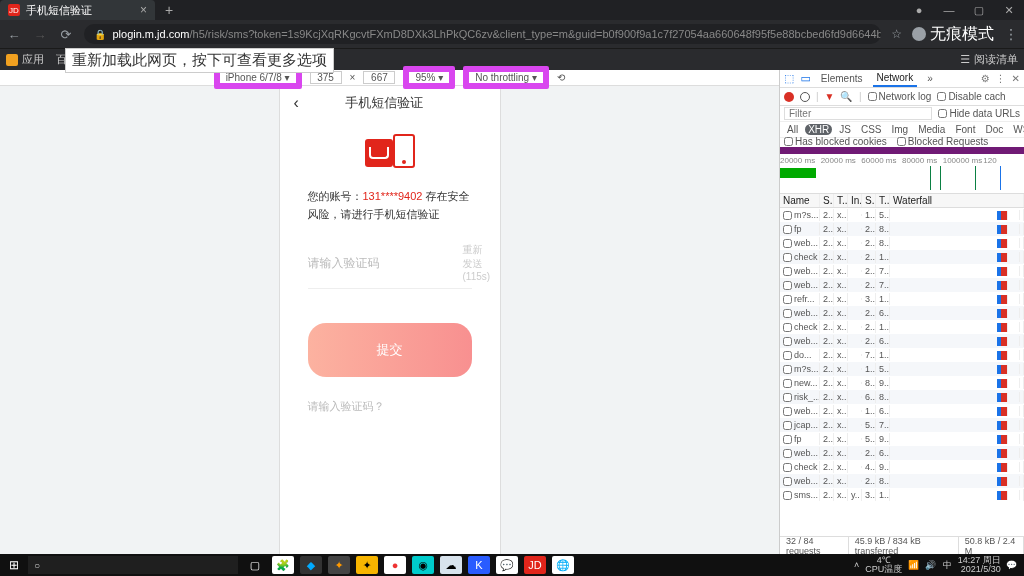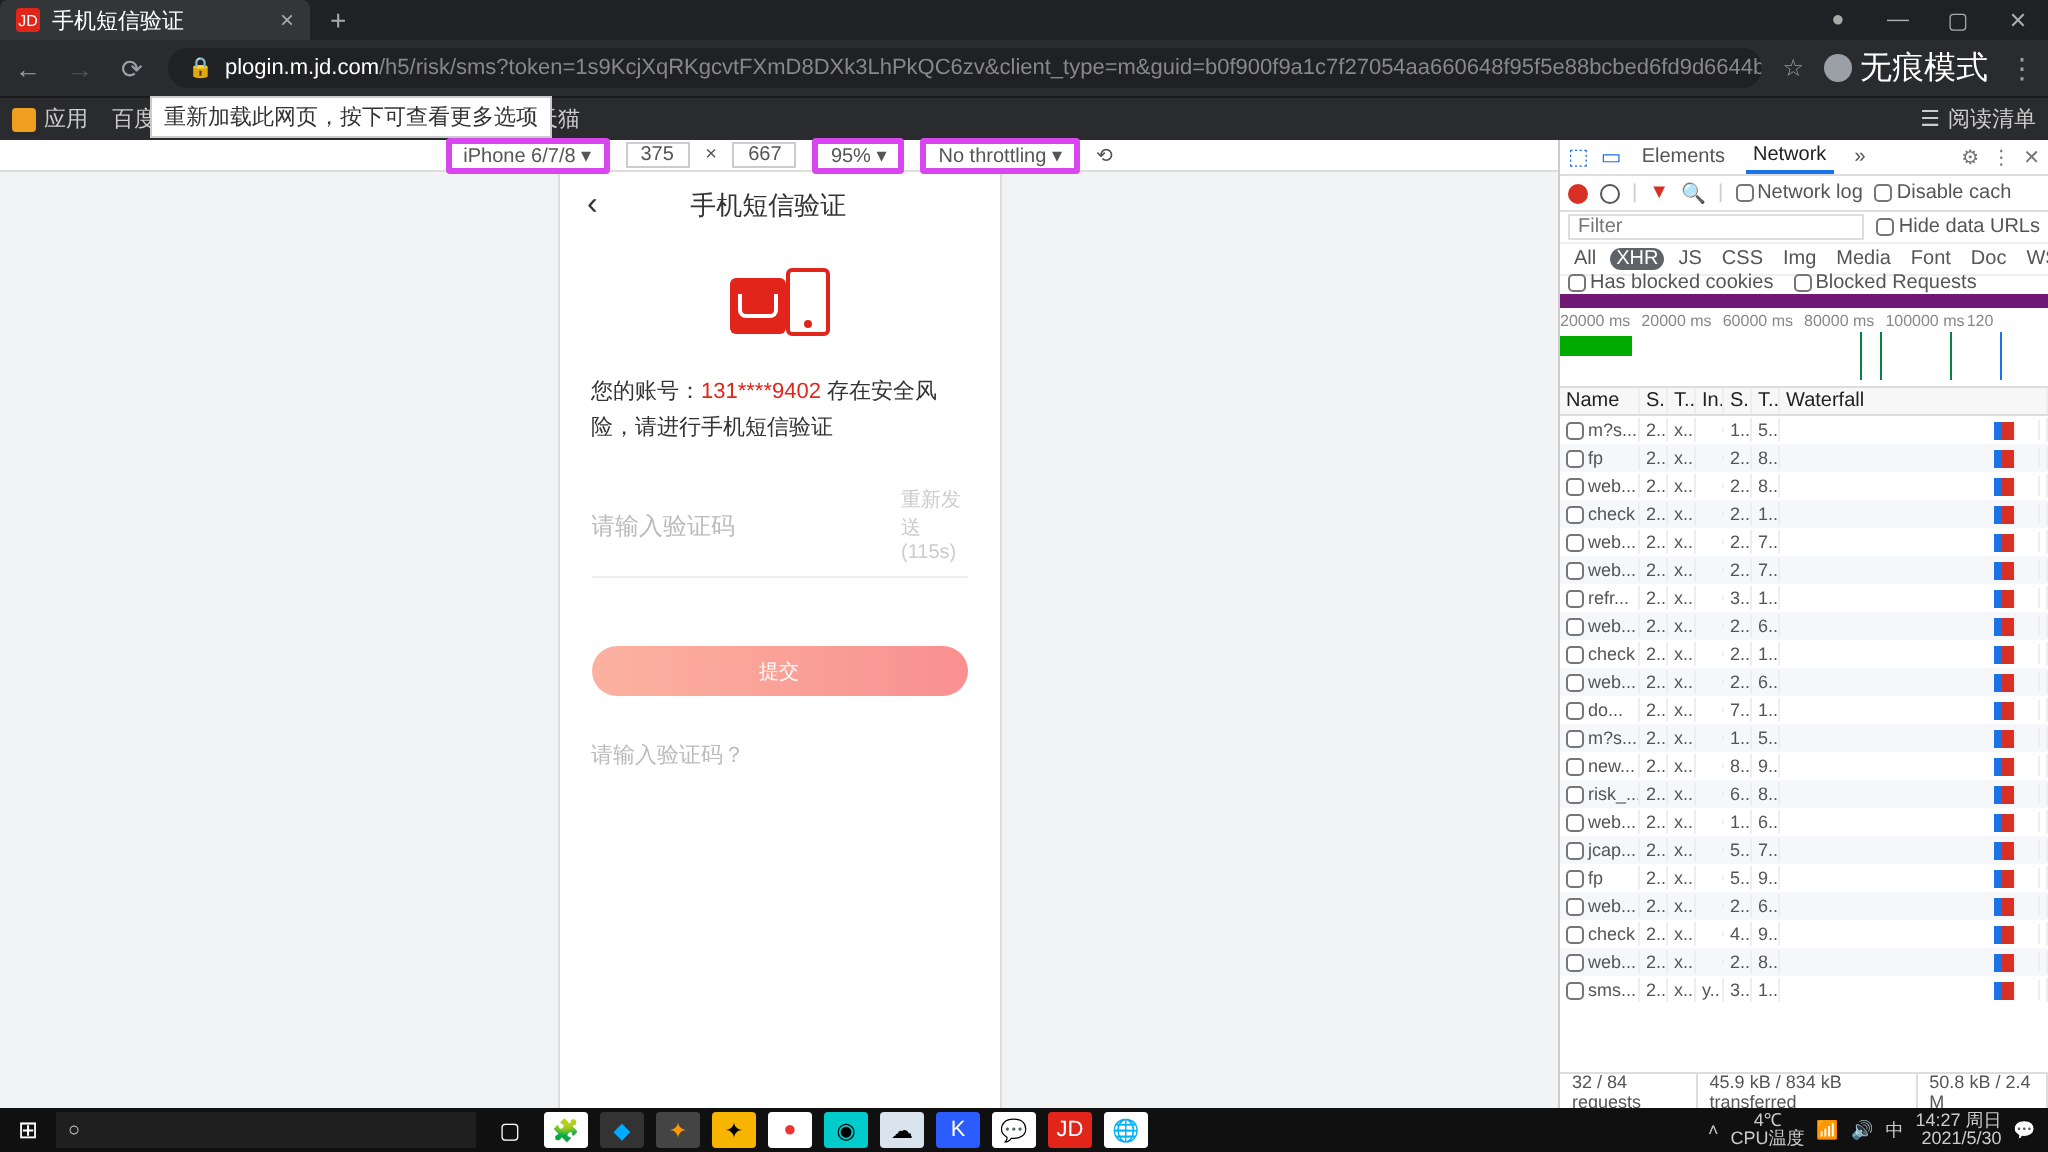--- a/index.html
+++ b/index.html
@@ -27,51 +27,51 @@
 .star { color: #9aa0a6; font-size: 12px; }
 .incognito { display: flex; align-items: center; gap: 4px; color: #fff; font-size: 16px; }
 .inc-ic { width: 14px; height: 14px; background: #9aa0a6; border-radius: 50%; }
 .menu-dots { color: #9aa0a6; font-size: 14px; }
 
 
 .bm-row { height: 22px; background: #2a2b2e; display: flex; align-items: center; padding: 0 6px; gap: 12px; border-top: 1px solid #1a1a1a; }
 .bm { color: #ccc; font-size: 11px; display: flex; align-items: center; gap: 4px; }
 .bm-ic { width: 12px; height: 12px; background: #f0a020; border-radius: 2px; }
 .bm-ic.w { background: #e0e0e0; }
-.tooltip { position: absolute; top: 48px; left: 75px; background: #fff; border: 1px solid #ccc; padding: 2px 6px; font-size: 11px; color: #333; z-index: 100; }
+.tooltip { position: absolute; top: 48px; left: 65px; background: #fff; border: 1px solid #ccc; padding: 2px 6px; font-size: 15px; color: #333; z-index: 100; }
 .bm-right { margin-left: auto; color: #ccc; font-size: 11px; display: flex; align-items: center; gap: 4px; }
 
 
 .main { position: absolute; top: 70px; left: 0; right: 0; bottom: 22px; background: #f1f3f4; display: flex; }
 
 
 .dev-toolbar { position: absolute; top: 0; left: 0; right: 245px; height: 16px; background: #fff; border-bottom: 1px solid #ddd; display: flex; align-items: center; justify-content: center; gap: 8px; font-size: 10px; color: #555; z-index: 5; }
-.dev-sel { border: 3px solid #d946ef; padding: 0 6px; border-radius: 2px; }
+.dev-sel { border: 6px solid #d946ef; padding: 0 6px; border-radius: 2px; }
 .dev-in { width: 32px; border: 1px solid #ccc; text-align: center; }
 
 
 .preview { flex: 1; position: relative; display: flex; justify-content: center; padding-top: 16px; }
 .phone { width: 220px; height: 100%; background: #fff; box-shadow: 0 0 0 1px #ddd; }
 .phone-header { height: 34px; display: flex; align-items: center; padding: 0 14px; }
 .back-arrow { color: #333; font-size: 16px; cursor: pointer; }
 .phone-title { flex: 1; text-align: center; color: #333; font-size: 13px; padding-right: 16px; }
-.phone-body { padding: 0 16px; }
+.phone-body { padding: 0 28px; }
 .illust { display: flex; justify-content: center; padding: 14px 0; }
 .illust-box { width: 50px; height: 40px; position: relative; }
 .env { width: 28px; height: 28px; background: #e1251b; border-radius: 3px; position: absolute; left: 0; top: 5px; display: flex; align-items: center; justify-content: center; }
 .env::after { content: ""; width: 16px; height: 10px; border: 2px solid #fff; border-top: none; border-radius: 0 0 4px 4px; }
 .phone-ic { width: 22px; height: 34px; background: #fff; border: 2px solid #e1251b; border-radius: 3px; position: absolute; right: 0; top: 0; }
 .phone-ic::before { content: ""; position: absolute; bottom: 2px; left: 50%; width: 4px; height: 4px; margin-left: -2px; background: #e1251b; border-radius: 50%; }
 .warn-text { font-size: 11px; color: #333; line-height: 1.6; }
 .warn-text .acct { color: #e1251b; }
 .input-row { margin-top: 20px; display: flex; align-items: center; border-bottom: 1px solid #eee; padding-bottom: 6px; }
 .code-input { flex: 1; border: none; font-size: 12px; color: #333; outline: none; }
 .code-input::placeholder { color: #bbb; }
 .resend { color: #ccc; font-size: 10px; }
-.submit-btn { width: 100%; height: 25px; margin-top: 34px; background: linear-gradient(90deg, #fcb2a0, #f89090); border: none; border-radius: 18px; color: #fff; font-size: 10px; cursor: pointer; text-align: center; }
+.submit-btn { width: 100%; height: 54px; margin-top: 34px; background: linear-gradient(90deg, #fcb2a0, #f89090); border: none; border-radius: 18px; color: #fff; font-size: 13px; cursor: pointer; text-align: center; }
 .cant-receive { color: #bbb; font-size: 11px; margin-top: 22px; }
 
 
 .devtools { width: 245px; background: #fff; border-left: 1px solid #ccc; display: flex; flex-direction: column; font-size: 10px; }
 .dt-tabbar { height: 18px; border-bottom: 1px solid #ddd; display: flex; align-items: center; padding: 0 4px; gap: 6px; }
 .dt-tab { color: #555; font-size: 10px; padding: 2px 4px; }
 .dt-tab.act { color: #222; border-bottom: 2px solid #1a73e8; }
 .dt-ic { color: #555; font-size: 11px; }
 .dt-ic.sel { color: #1a73e8; }
 .dt-x { margin-left: auto; display: flex; gap: 6px; color: #777; }

